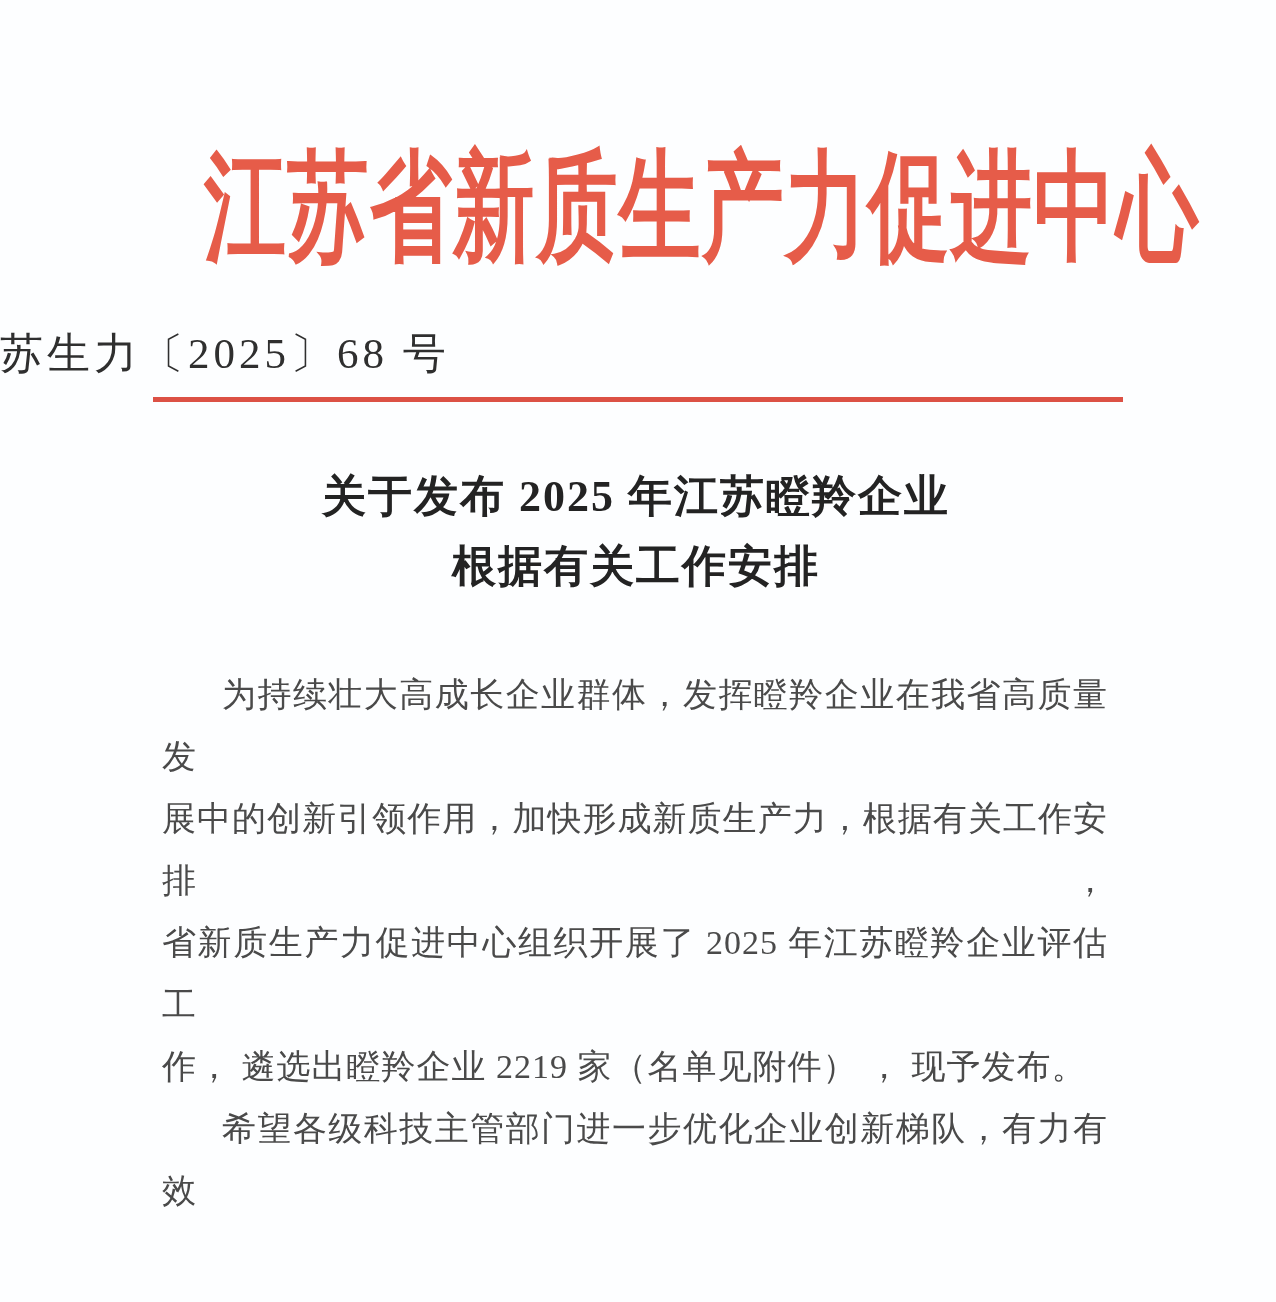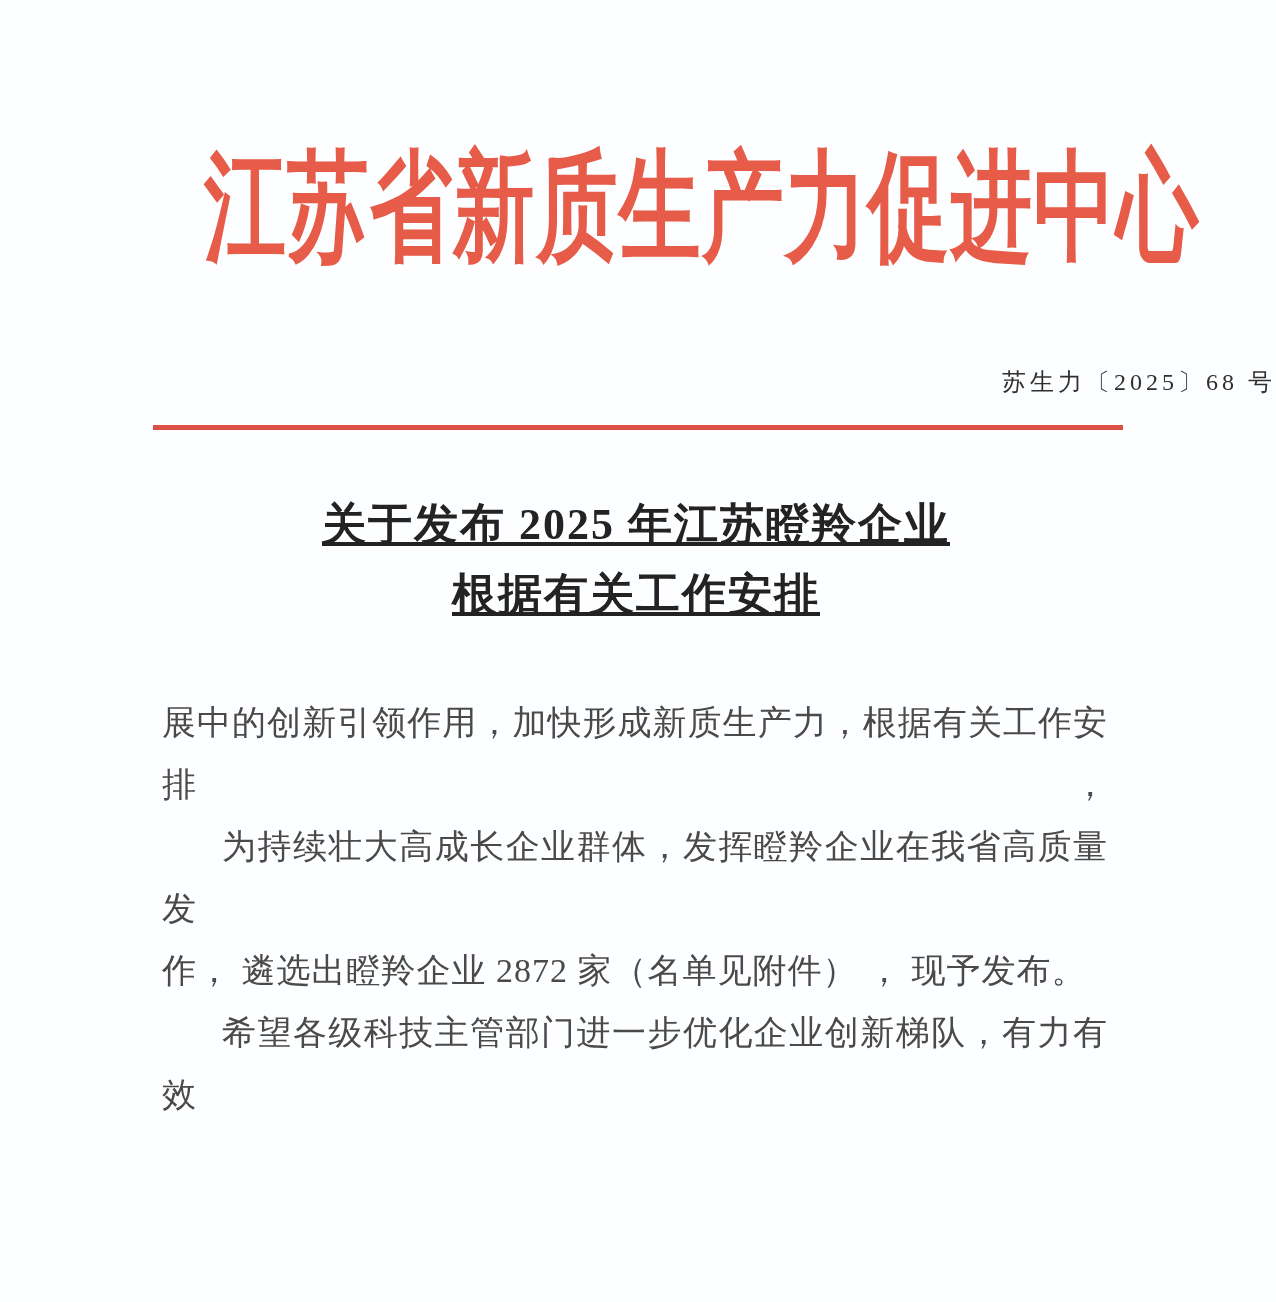--- a/index.html
+++ b/index.html
@@ -26,43 +26,42 @@
     line-height: 160px;
     font-weight: 700;
     color: var(--header-red, #e65c49);
     white-space: nowrap;
     transform: scaleX(0.68);
     transform-origin: 50% 50%;
     letter-spacing: 2px;
   }
   
   .doc-no {
-    margin-top: 74px;
-    text-align: right;
-    font-size: 24px;
+    margin-top: 46px;
+    text-align: left;
+    font-size: 43px;
     line-height: 40px;
     letter-spacing: 4px;
     color: #2f2f2f;
   }
   
   .rule {
     margin: 23px 153px 0 153px;
     height: 5px;
     background: var(--rule-red, #dc5145);
   }
   
   .title {
     margin: 60px 4px 0 0;
     text-align: center;
     font-size: 44px;
     line-height: 70px;
     font-weight: 700;
     letter-spacing: 2px;
     color: #232323;
-    text-decoration: underline;
   }
   
   .body-text {
     margin: 62px 168px 0 162px;
     font-size: 34px;
     color: #4a4a4a;
   }
   .line {
     line-height: 62px;
     letter-spacing: 1px;
@@ -86,20 +85,21 @@
   <div class="doc-no">苏生力〔2025〕68 号</div>
 
   <div class="rule"></div>
 
   <h2 class="title">
     <span>关于发布 2025 年江苏瞪羚企业</span><br>
     <span>根据有关工作安排</span>
   </h2>
 
   <div class="body-text">
+    <div class="line just indent">为持续壮大高成长企业群体，发挥瞪羚企业在我省高质量发</div>
     <div class="line just">展中的创新引领作用，加快形成新质生产力，根据有关工作安排，</div>
-    <div class="line just indent">为持续壮大高成长企业群体，发挥瞪羚企业在我省高质量发</div>
-    <div class="line">作， 遴选出瞪羚企业 2872 家（名单见附件） ， 现予发布。</div>
+    <div class="line just">省新质生产力促进中心组织开展了 2025 年江苏瞪羚企业评估工</div>
+    <div class="line">作， 遴选出瞪羚企业 2219 家（名单见附件） ， 现予发布。</div>
     <div class="line just indent">希望各级科技主管部门进一步优化企业创新梯队，有力有效</div>
 
   </div>
 
 </div>
 
 </body></html>

